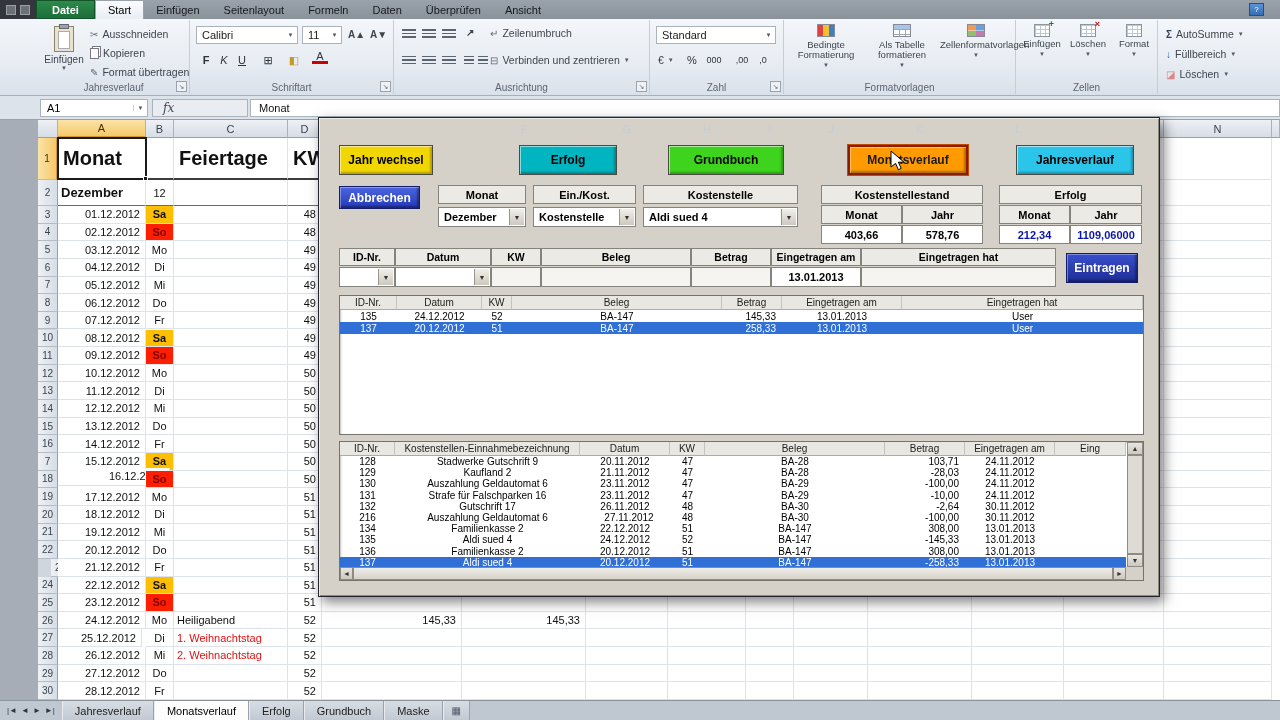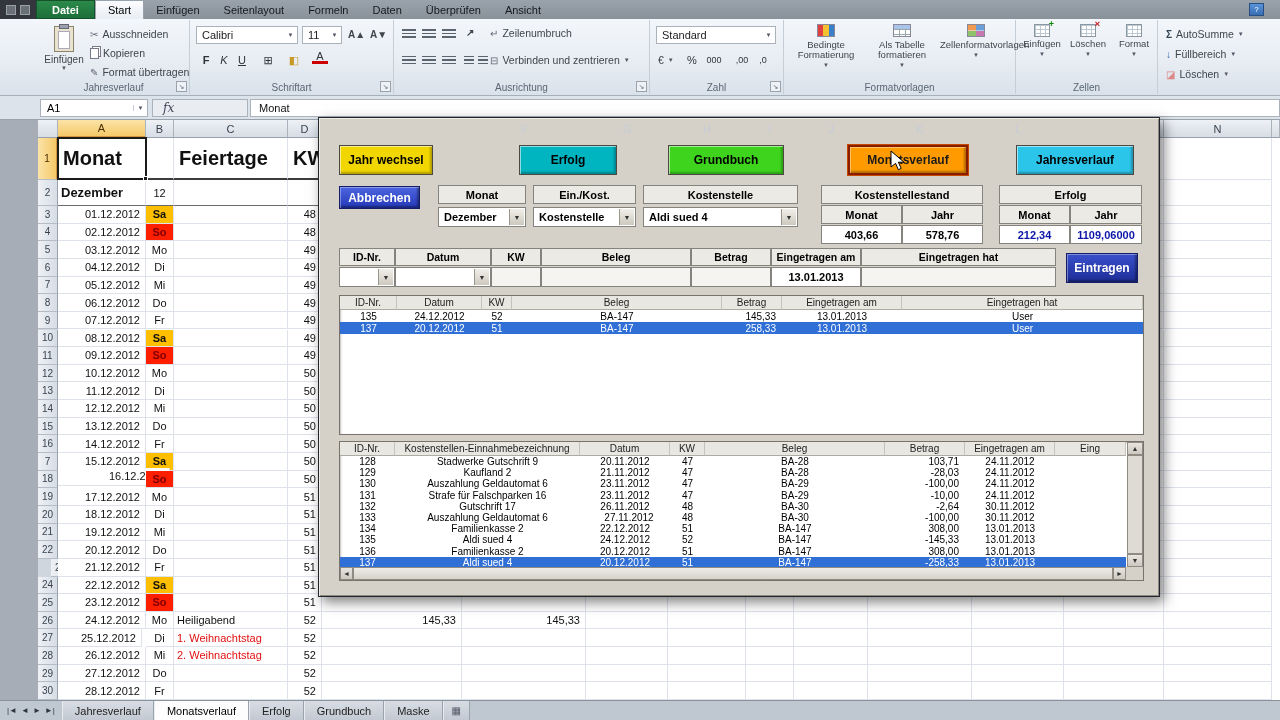--- a/index.html
+++ b/index.html
@@ -904,21 +904,21 @@
         <div class="lr" style="left: 0px; top: 58.8px; height: 11.2px; width: 786px;">
           <div class="lrc" style="left: 0px; width: 55px; height: 11.2px;">132</div>
           <div class="lrc" style="left: 55px; width: 185px; height: 11.2px;">Gutschrift 17</div>
           <div class="lrc" style="left: 240px; width: 90px; height: 11.2px;">26.11.2012</div>
           <div class="lrc" style="left: 330px; width: 35px; height: 11.2px;">48</div>
           <div class="lrc" style="left: 365px; width: 180px; height: 11.2px;">BA-30</div>
           <div class="lrc r" style="left: 545px; width: 80px; height: 11.2px;">-2,64</div>
           <div class="lrc" style="left: 625px; width: 90px; height: 11.2px;">30.11.2012</div>
         </div>
         <div class="lr" style="left: 0px; top: 70px; height: 11.2px; width: 786px;">
-          <div class="lrc" style="left: 0px; width: 55px; height: 11.2px;">133</div>
+          <div class="lrc" style="left: 0px; width: 55px; height: 11.2px;">216</div>
           <div class="lrc" style="left: 55px; width: 185px; height: 11.2px;">Auszahlung Geldautomat 6</div>
           <div class="lrc" style="left: 244px; width: 90px; height: 11.2px;">27.11.2012</div>
           <div class="lrc" style="left: 330px; width: 35px; height: 11.2px;">48</div>
           <div class="lrc" style="left: 365px; width: 180px; height: 11.2px;">BA-30</div>
           <div class="lrc r" style="left: 545px; width: 80px; height: 11.2px;">-100,00</div>
           <div class="lrc" style="left: 625px; width: 90px; height: 11.2px;">30.11.2012</div>
         </div>
         <div class="lr" style="left: 0px; top: 81.2px; height: 11.2px; width: 786px;">
           <div class="lrc" style="left: 0px; width: 55px; height: 11.2px;">134</div>
           <div class="lrc" style="left: 55px; width: 185px; height: 11.2px;">Familienkasse 2</div>

